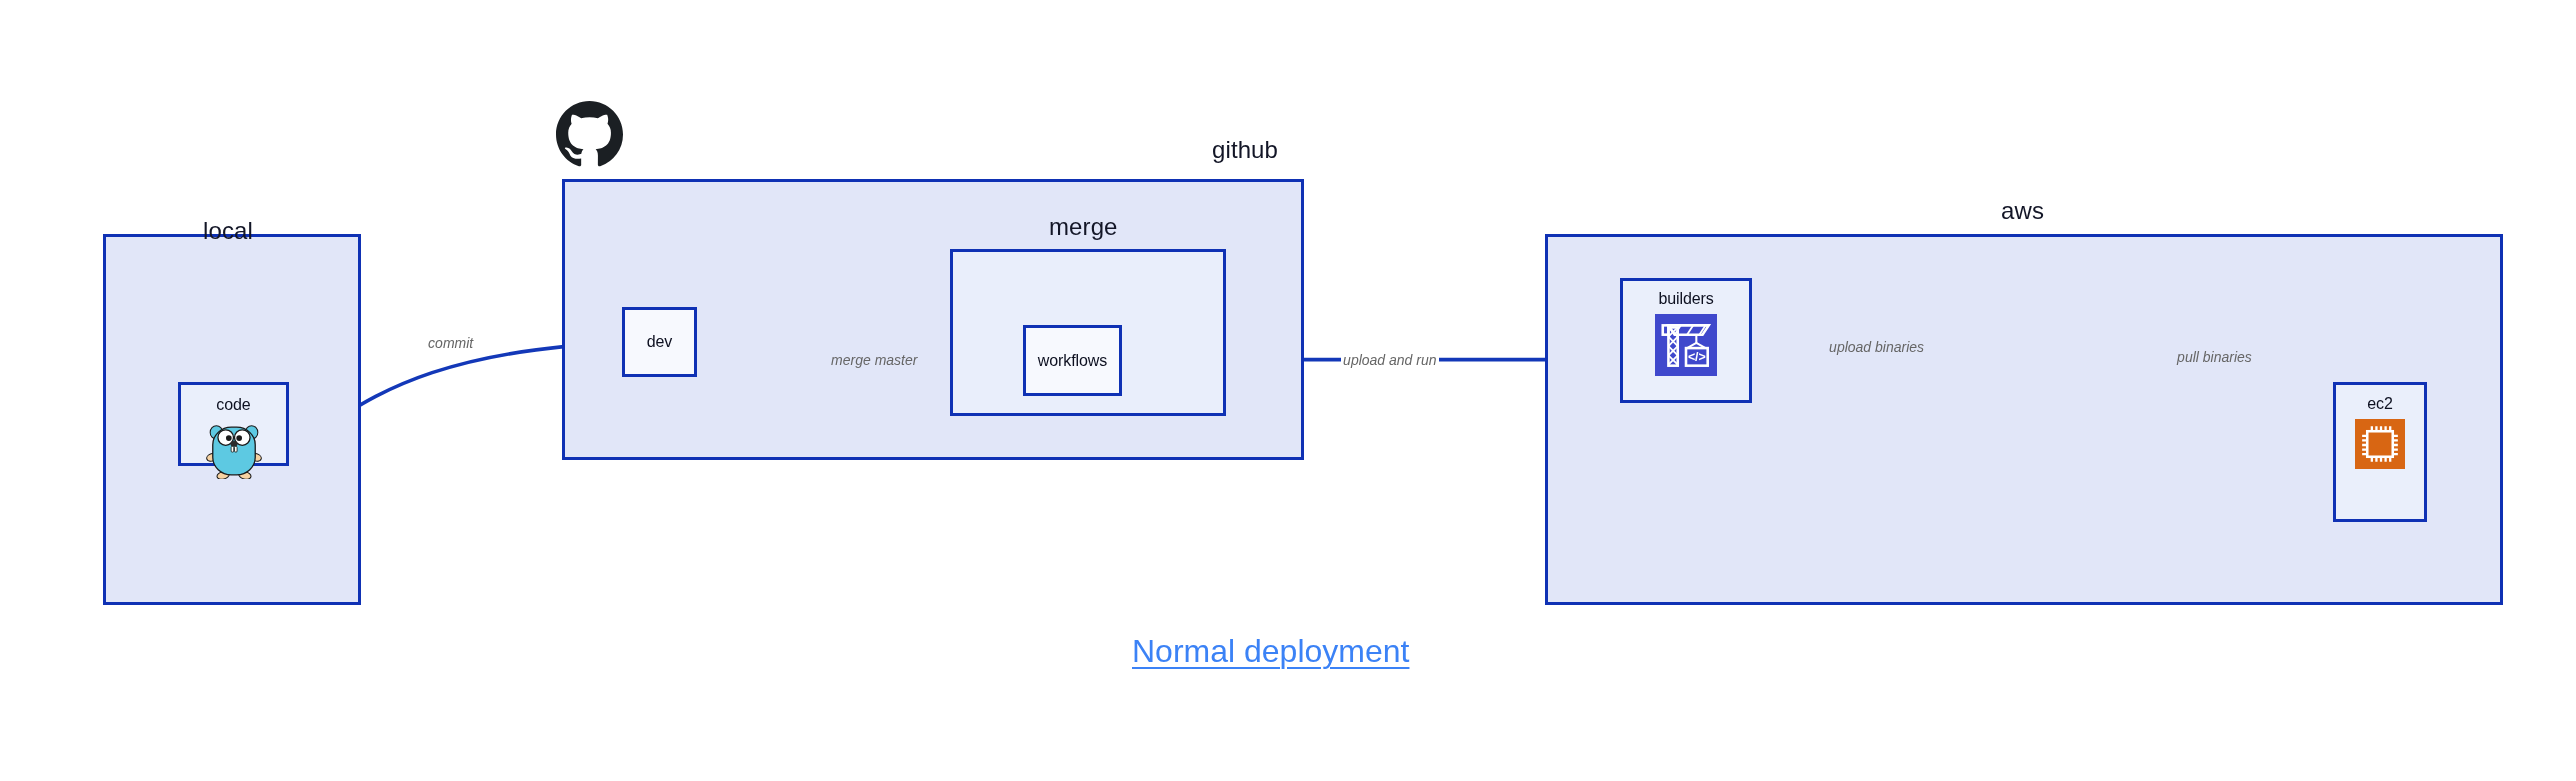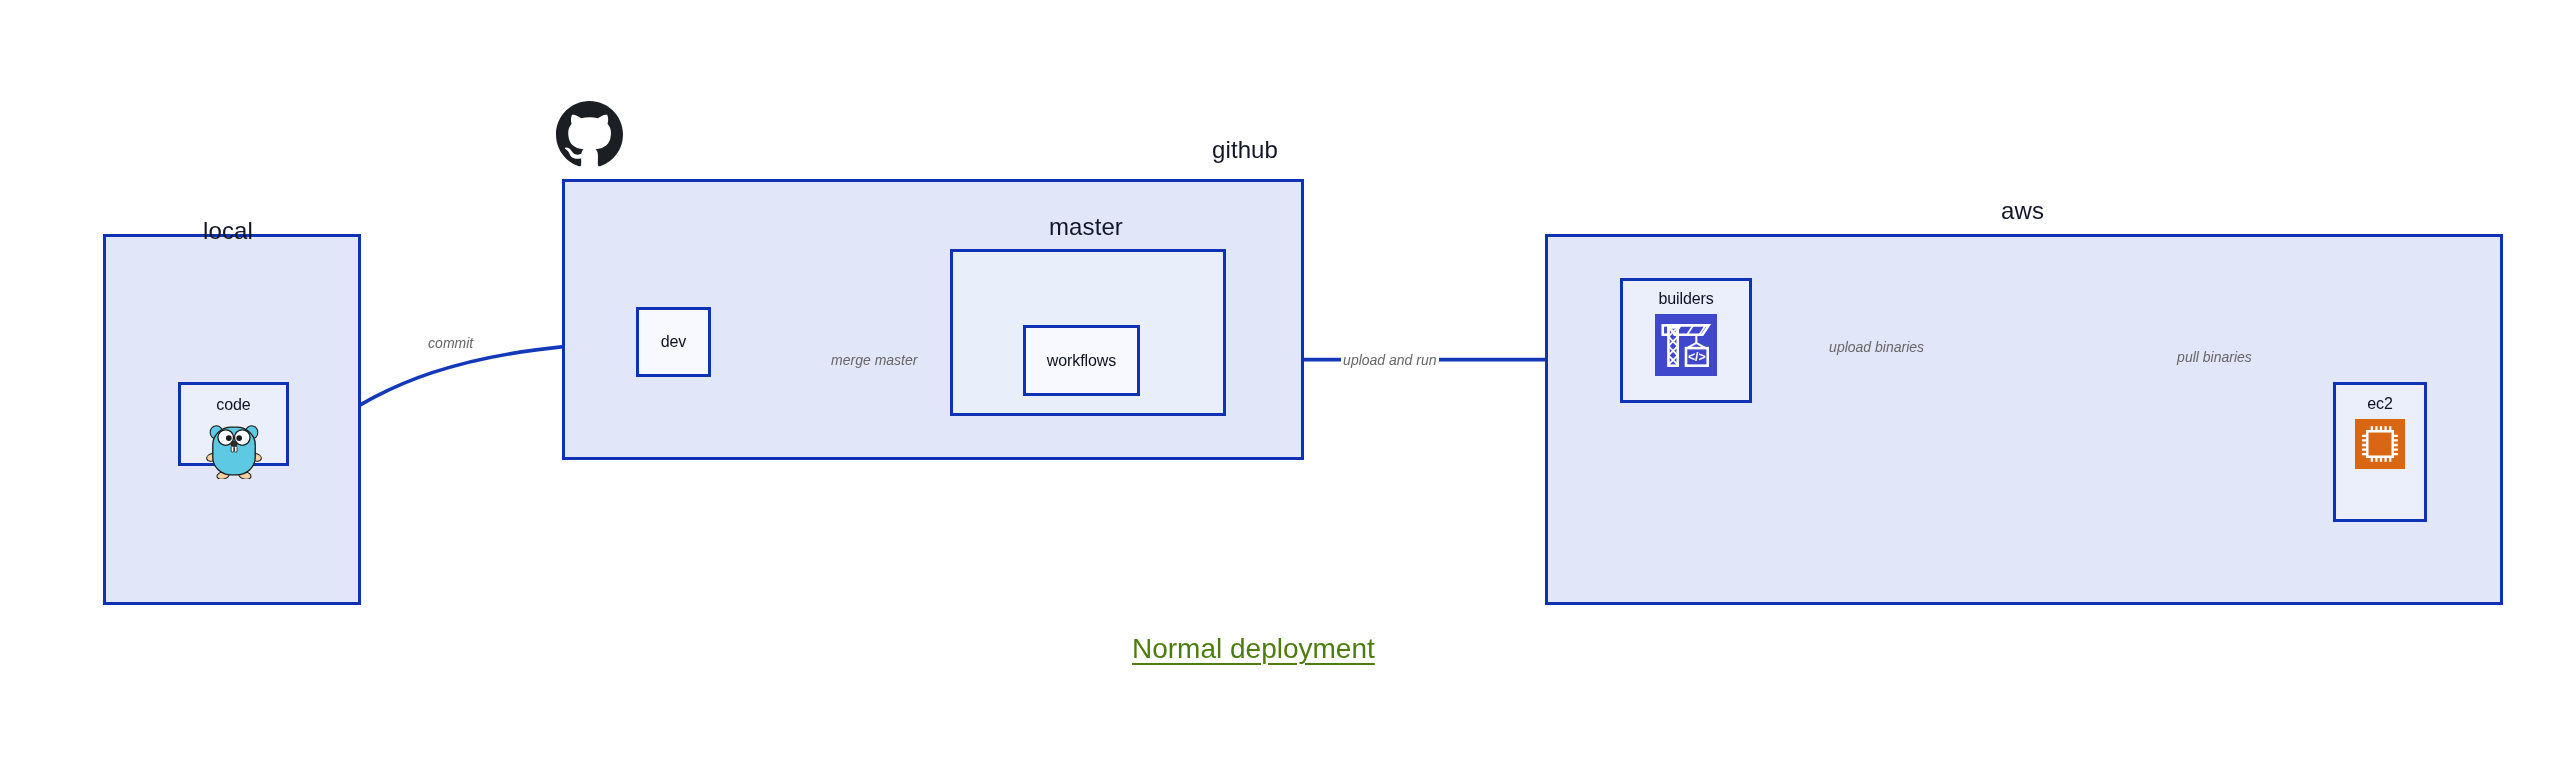--- a/index.html
+++ b/index.html
@@ -82,22 +82,22 @@
     background: #ffffff;
     padding: 0 2.1px;
   }
   .edge-label.on-light {
     background: #E1E6F8;
   }
 
   
   .diagram-title {
     position: absolute;
-    color: #4d7c0f;
-    font-size: 28px;
+    color: #3b82f6;
+    font-size: 32px;
     font-weight: 400;
     line-height: 1;
     white-space: nowrap;
     text-decoration: underline;
     text-underline-offset: 5.2px;
     text-decoration-thickness: 2.1px;
   }
 
   
   .octocat {
@@ -172,28 +172,28 @@
            -.28-.15-.68-.52-.01-.53.63-.01 1.08.58 1.23.82.72 1.21 1.87.87 2.33.66
            .07-.52.28-.87.51-1.07-1.78-.2-3.64-.89-3.64-3.95 0-.87.31-1.59.82-2.15
            -.08-.2-.36-1.02.08-2.12 0 0 .67-.21 2.2.82.64-.18 1.32-.27 2-.27
            .68 0 1.36.09 2 .27 1.53-1.04 2.2-.82 2.2-.82.44 1.1.16 1.92.08 2.12
            .51.56.82 1.27.82 2.15 0 3.07-1.87 3.75-3.65 3.95.29.25.54.73.54 1.48
            0 1.07-.01 1.93-.01 2.2 0 .21.15.46.55.38A8.012 8.012 0 0 0 16 8c0-4.42-3.58-8-8-8z">
       </path>
     </svg>
   </div>
 
-  <div class="node plain" style="left:636px; top:307px; width:75px; height:70px;">
+  <div class="node plain" style="left:622px; top:307px; width:75px; height:70px;">
     <div class="node-label">dev</div>
   </div>
 
   <div class="group nested" style="left:950px; top:249px; width:276px; height:167px;"></div>
-  <div class="group-label" style="left:1049px; top:215px;">master</div>
-
-  <div class="node plain" style="left:1023px; top:325px; width:117px; height:71px;">
+  <div class="group-label" style="left:1049px; top:215px;">merge</div>
+
+  <div class="node plain" style="left:1023px; top:325px; width:99px; height:71px;">
     <div class="node-label">workflows</div>
   </div>
 
   <div class="group" style="left:1545px; top:234px; width:958px; height:371px;"></div>
   <div class="group-label" style="left:2001px; top:199px;">aws</div>
 
   <div class="node" style="left:1620px; top:278px; width:132px; height:125px;">
     <div class="node-label" style="margin-top:10.3px;">builders</div>
     <div class="node-icon" style="margin-top:7.2px;">
       <svg width="62" height="62" viewBox="0 0 120 120">

